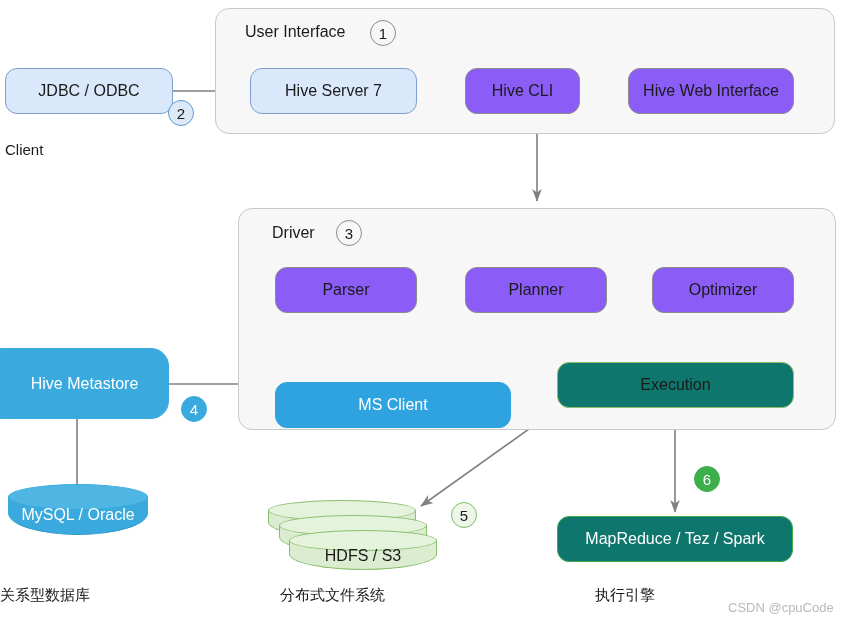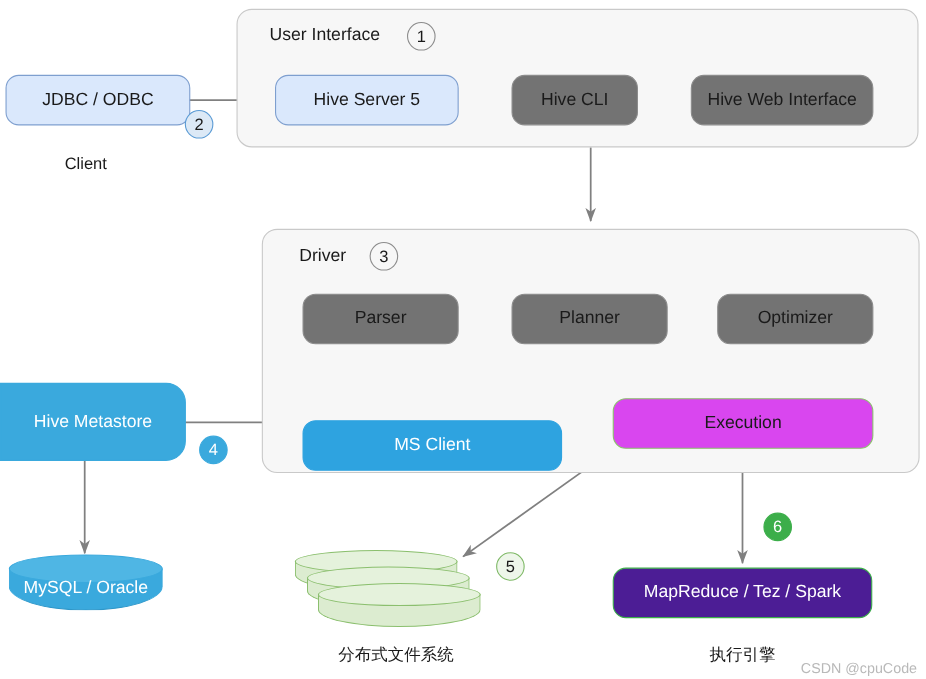--- a/index.html
+++ b/index.html
@@ -38,60 +38,59 @@
     display: flex;
     align-items: center;
     justify-content: center;
     text-align: center;
     border-radius: 12px;
     font-size: 16px;
     line-height: 1.2;
     white-space: nowrap;
   }
   .node-plain {
-    background: #737373;
+    background: #8b5cf6;
     border: 1px solid #8c8c8c;
     color: #1a1a1a;
   }
   .node-blue-light {
     background: #dae8fc;
     border: 1px solid #7e9fcf;
     color: #1a1a1a;
   }
   .node-blue-solid {
     background: #2ea3e0;
     border: 1px solid #2ea3e0;
     color: #ffffff;
   }
   .node-green-light {
-    background: #d946ef;
+    background: #0f766e;
     border: 1px solid #8bbf6e;
     color: #1a1a1a;
   }
   .node-green-solid {
-    background: #4c1d95;
+    background: #0f766e;
     border: 1px solid #3cae4a;
     color: #ffffff;
   }
   
   .node-metastore {
     background: #3aa9dd;
     border: 1px solid #3aa9dd;
     color: #ffffff;
     border-radius: 0 18px 18px 0;
     font-size: 16px;
   }
 
   
   .caption {
     position: absolute;
     font-size: 15px;
     color: #1a1a1a;
     white-space: nowrap;
-    text-align: center;
   }
 
   
   .badge {
     position: absolute;
     display: flex;
     align-items: center;
     justify-content: center;
     border-radius: 50%;
     font-size: 15px;
@@ -187,21 +186,21 @@
 
     <line x1="557" y1="409" x2="421" y2="506" stroke="#808080" stroke-width="1.6" marker-end="url(#ah)"></line>
 
     <line x1="675" y1="409" x2="675" y2="512" stroke="#808080" stroke-width="1.6" marker-end="url(#ah)"></line>
   </svg>
 
   <div class="abs group" style="left:215px; top:8px; width:620px; height:126px;"></div>
   <div class="group-title" style="left:245px; top:23px;">User Interface</div>
   <div class="badge badge-outline-gray" style="left:370px; top:20px;">1</div>
 
-  <div class="abs node node-blue-light" style="left:250px; top:68px; width:167px; height:46px;">Hive Server 5</div>
+  <div class="abs node node-blue-light" style="left:250px; top:68px; width:167px; height:46px;">Hive Server 7</div>
   <div class="abs node node-plain" style="left:465px; top:68px; width:115px; height:46px;">Hive CLI</div>
   <div class="abs node node-plain" style="left:628px; top:68px; width:166px; height:46px;text-align:center;">Hive Web Interface</div>
 
   <div class="abs node node-blue-light" style="left:5px; top:68px; width:168px; height:46px;">JDBC / ODBC</div>
   <div class="caption" style="left:5px; top:141px; width:146px;">Client</div>
   <div class="badge badge-outline-blue" style="left:168px; top:100px;">2</div>
 
   <div class="abs group" style="left:238px; top:208px; width:598px; height:222px;"></div>
   <div class="group-title" style="left:272px; top:224px;">Driver</div>
   <div class="badge badge-outline-gray" style="left:336px; top:220px;">3</div>
@@ -209,41 +208,43 @@
   <div class="abs node node-plain" style="left:275px; top:267px; width:142px; height:46px;">Parser</div>
   <div class="abs node node-plain" style="left:465px; top:267px; width:142px; height:46px;">Planner</div>
   <div class="abs node node-plain" style="left:652px; top:267px; width:142px; height:46px;">Optimizer</div>
 
   <div class="abs node node-blue-solid" style="left:275px; top:362px; width:236px; height:46px;margin-top:20px;">MS Client</div>
   <div class="abs node node-green-light" style="left:557px; top:362px; width:237px; height:46px;">Execution</div>
 
   <div class="abs node node-metastore" style="left:0px; top:348px; width:169px; height:71px;">Hive Metastore</div>
   <div class="badge badge-solid-blue" style="left:181px; top:396px;">4</div>
 
-  <div class="cyl" style="left:8px; top:504px; width:140px; height:60px;text-decoration:underline;">
+  <div class="cyl" style="left:8px; top:484px; width:140px; height:60px;text-decoration:underline;">
     <div class="cyl-body" style="top:13px; height:38px; background:#3aa9dd; border-left:1px solid #3aa9dd; border-right:1px solid #3aa9dd; border-bottom:1px solid #2f97c9; border-radius:0 0 50% 50%/0 0 22px 22px;"></div>
     <div class="cyl-top" style="top:0px; height:26px; background:#4fb6e4; border:1px solid #3aa9dd;"></div>
     <div class="cyl-label" style="top:22px; color:#ffffff;">MySQL / Oracle</div>
   </div>
+  <div class="caption" style="left:0px; top:586px; width:156px;">关系型数据库</div>
 
   <div class="cyl" style="left:268px; top:500px; width:168px; height:72px;">
 
     <div class="abs" style="left:0px; top:0px; width:148px; height:40px;">
       <div class="abs" style="left:0; right:0; top:10px; height:28px; background:#dcecd0; border-left:1px solid #8bbf6e; border-right:1px solid #8bbf6e; border-bottom:1px solid #8bbf6e; border-radius:0 0 50% 50%/0 0 16px 16px;"></div>
       <div class="abs" style="left:0; right:0; top:0px; height:21px; background:#e5f2dc; border:1px solid #8bbf6e; border-radius:50%;"></div>
     </div>
 
     <div class="abs" style="left:11px; top:15px; width:148px; height:40px;">
       <div class="abs" style="left:0; right:0; top:10px; height:28px; background:#dcecd0; border-left:1px solid #8bbf6e; border-right:1px solid #8bbf6e; border-bottom:1px solid #8bbf6e; border-radius:0 0 50% 50%/0 0 16px 16px;"></div>
       <div class="abs" style="left:0; right:0; top:0px; height:21px; background:#e5f2dc; border:1px solid #8bbf6e; border-radius:50%;"></div>
     </div>
 
     <div class="abs" style="left:21px; top:30px; width:148px; height:42px;">
       <div class="abs" style="left:0; right:0; top:10px; height:30px; background:#dcecd0; border-left:1px solid #8bbf6e; border-right:1px solid #8bbf6e; border-bottom:1px solid #8bbf6e; border-radius:0 0 50% 50%/0 0 16px 16px;"></div>
       <div class="abs" style="left:0; right:0; top:0px; height:21px; background:#e5f2dc; border:1px solid #8bbf6e; border-radius:50%;"></div>
+      <div class="cyl-label" style="top:17px; color:#1a1a1a;">HDFS / S3</div>
     </div>
   </div>
   <div class="badge badge-outline-green" style="left:451px; top:502px;">5</div>
   <div class="caption" style="left:280px; top:586px; width:160px;">分布式文件系统</div>
 
   <div class="abs node node-green-solid" style="left:557px; top:516px; width:236px; height:46px;">MapReduce / Tez / Spark</div>
   <div class="badge badge-solid-green" style="left:694px; top:466px;">6</div>
   <div class="caption" style="left:595px; top:586px; width:160px;">执行引擎</div>
 
   <div class="watermark" style="left:728px; top:600px;">CSDN @cpuCode</div>

